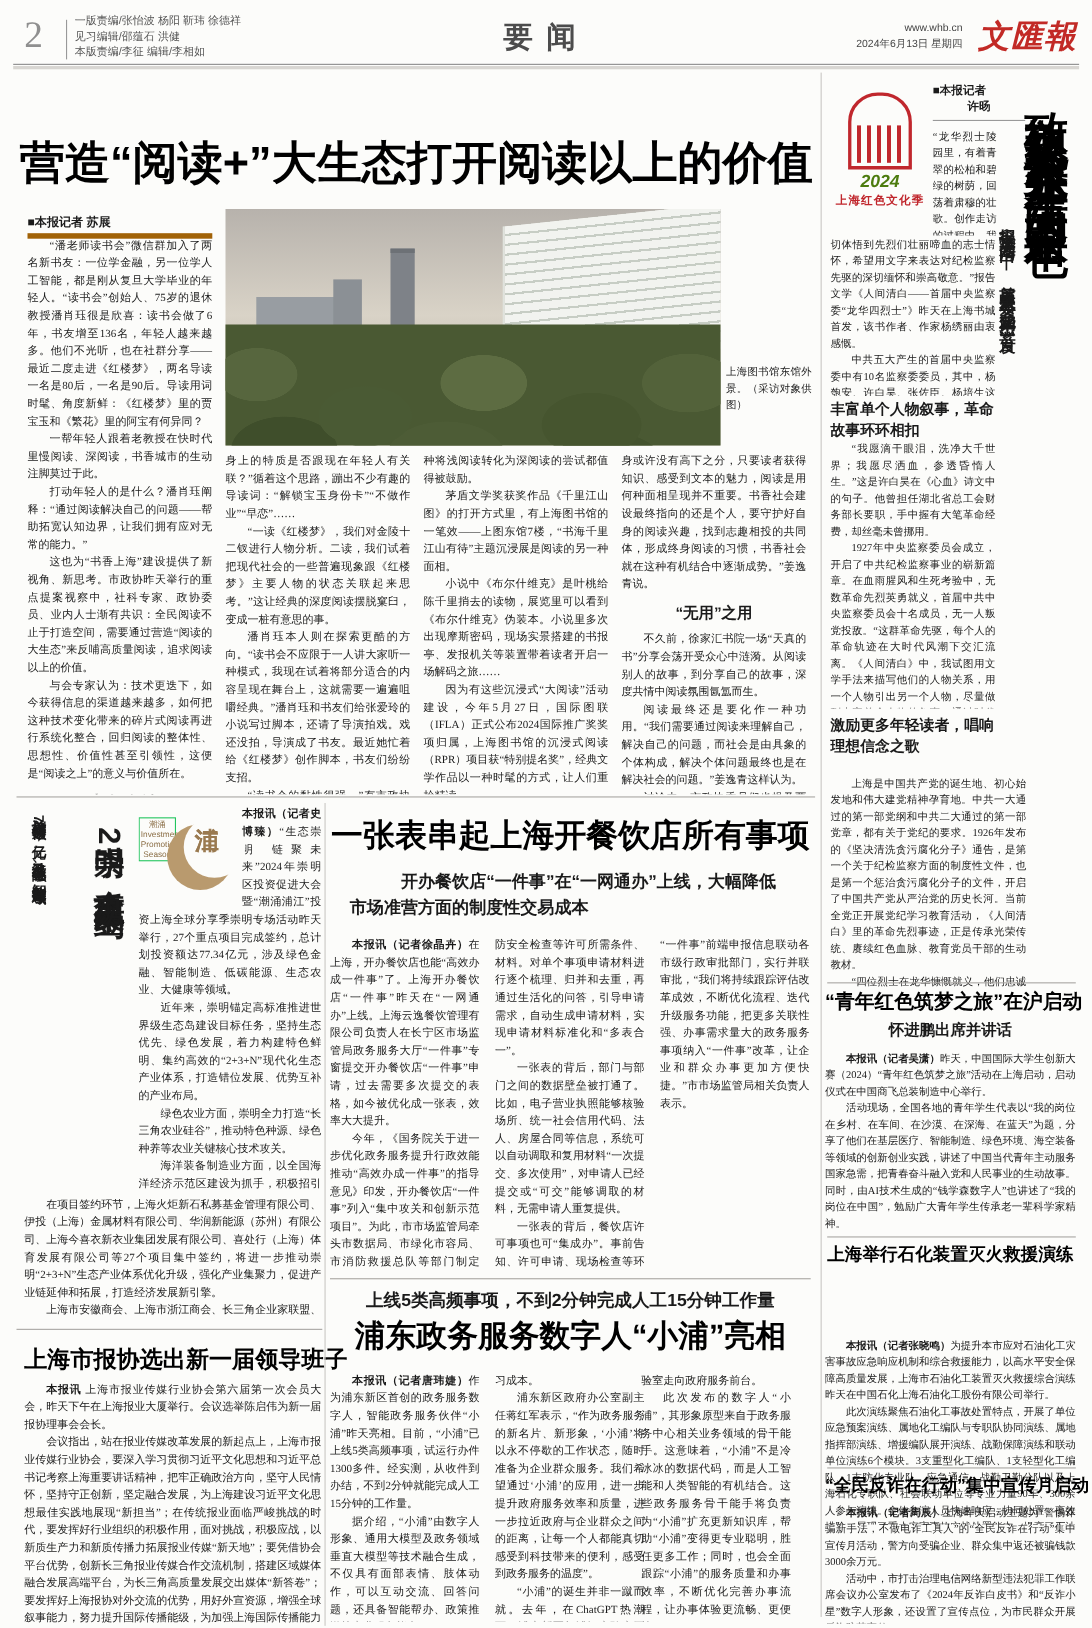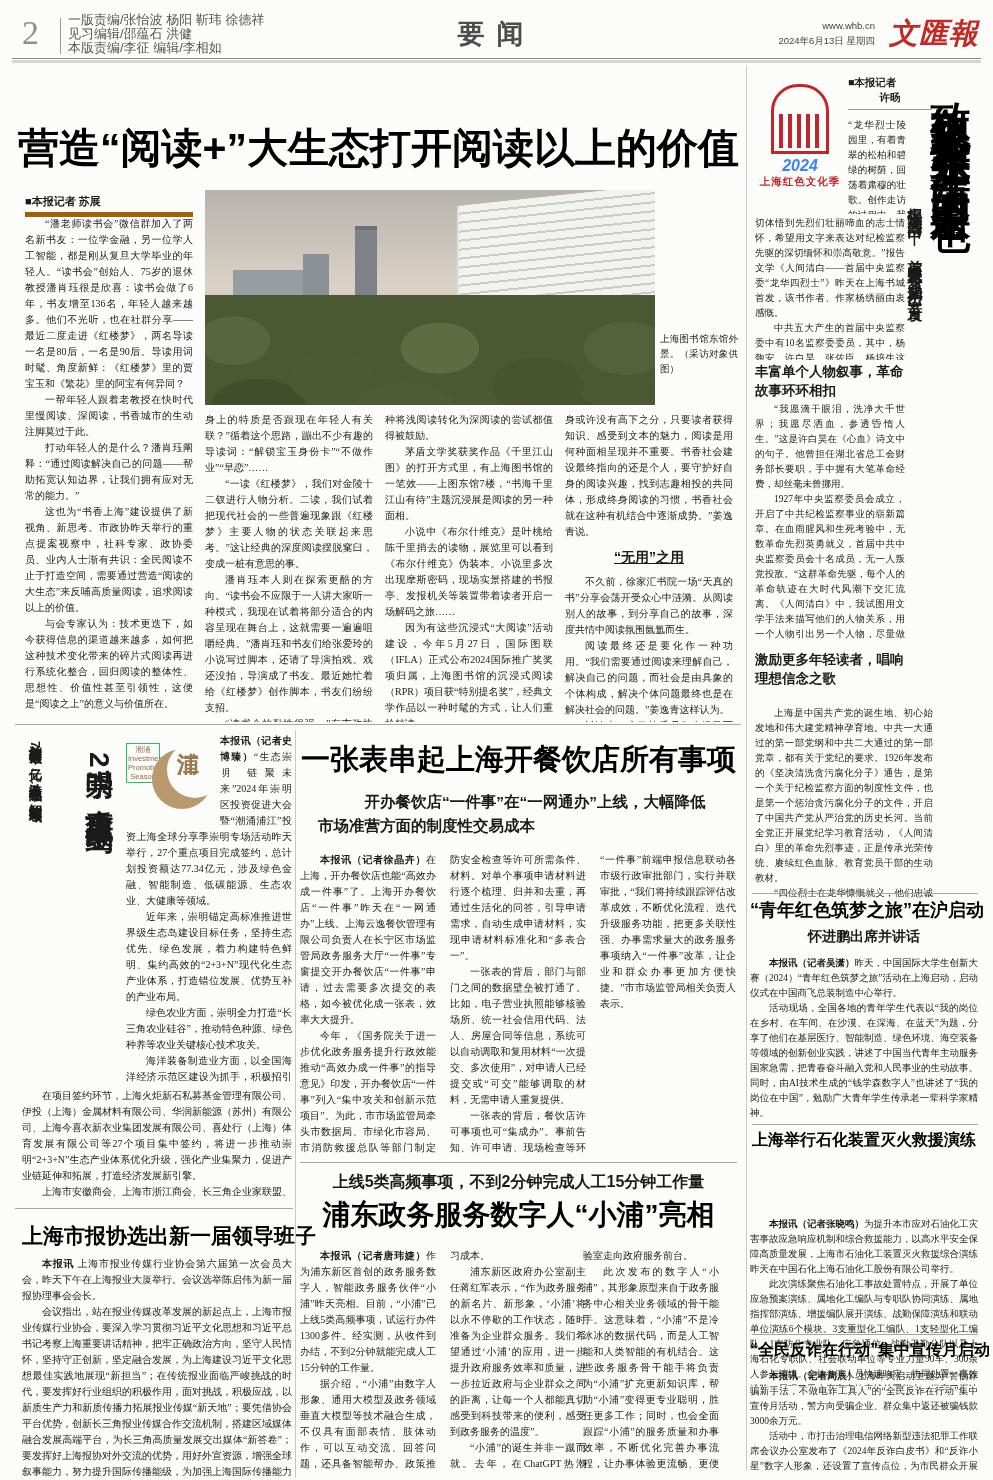--- a/index.html
+++ b/index.html
@@ -1,34 +1,34 @@
 <!DOCTYPE html>
 <html><head>
 <meta charset="utf-8">
 <style>
   html,body{margin:0;padding:0;background:#e8e6e1;}
   .page{position:relative;width:993px;height:1480px;margin:0 auto;background:#fcfcfa;
         font-family:"Liberation Serif",serif;color:#1a1a1a;overflow:hidden;}
   
   .hd-num{position:absolute;left:22px;top:14px;font-size:34px;color:#8f8f8f;}
   .hd-vline{position:absolute;left:60px;top:18px;width:1px;height:36px;background:#999;}
-  .hd-credits{position:absolute;left:68px;top:13px;font-size:13px;color:#555;line-height:14px;font-family:"Liberation Sans",sans-serif;}
+  .hd-credits{position:absolute;left:68px;top:13px;font-size:10px;color:#555;line-height:14px;font-family:"Liberation Sans",sans-serif;}
   .hd-section{position:absolute;left:0;right:0;top:16px;text-align:center;font-size:27px;font-weight:bold;color:#4c4c4c;letter-spacing:12px;}
   .hd-right{position:absolute;right:118px;top:18px;text-align:right;font-size:9.5px;color:#444;line-height:15px;font-family:"Liberation Sans",sans-serif;}
   .hd-masthead{position:absolute;right:14px;top:14px;font-size:29px;color:#c22a26;font-weight:900;font-style:italic;letter-spacing:1px;}
   .hd-rule1{position:absolute;left:12px;width:969px;top:58px;height:1px;background:#8a8a8a;}
   .hd-rule2{position:absolute;left:12px;width:969px;top:60px;height:3px;background:#d8d6d2;}
   
   .vdiv{position:absolute;width:1px;background:#c9c7c3;}
   .hdiv{position:absolute;height:1px;background:#a8a6a2;}
   .tcol{position:absolute;font-size:10px;line-height:16px;text-align:justify;overflow:hidden;}
   .tcol p{margin:0;text-indent:2em;}
   .tcol p.cont{text-indent:0;}
   .tcol b{font-family:"Liberation Sans",sans-serif;}
-  .sub{font-family:"Liberation Sans",sans-serif;font-size:14px;font-weight:bold;text-align:center;margin:9px 0;text-indent:0;text-decoration:underline;}
+  .sub{font-family:"Liberation Sans",sans-serif;font-size:14px;font-weight:bold;text-align:center;margin:9px 0;text-indent:0;}
   .vert{writing-mode:vertical-rl;text-orientation:mixed;}
   
   .lead-kicker{position:absolute;left:25px;top:88px;width:686px;height:27px;border:1px solid #4a4a4a;
     text-align:center;font-size:17px;font-weight:bold;line-height:27px;font-family:"Liberation Sans",sans-serif;color:#222;}
   .lead-headline{position:absolute;left:18px;top:121px;width:702px;text-align:center;font-size:41px;font-weight:900;
     font-family:"Liberation Sans",sans-serif;color:#000;white-space:nowrap;letter-spacing:0;}
   .lead-byline{position:absolute;left:25px;top:194px;width:168px;border-bottom:5px solid #a16207;padding-bottom:3px;
     font-size:11px;font-weight:bold;font-family:"Liberation Sans",sans-serif;}
   .photo{position:absolute;left:205px;top:190px;width:450px;height:215px;overflow:hidden;
     background:linear-gradient(180deg,#b7b2ac,#d9d3c7 45%,#cfc9bd 55%);}
@@ -53,21 +53,21 @@
     font-family:"Liberation Sans",sans-serif;letter-spacing:7px;color:#000;overflow:hidden;}
   .mem-vsub{position:absolute;left:892px;top:196px;height:442px;width:32px;font-size:15px;font-weight:bold;
     font-family:"Liberation Sans",sans-serif;letter-spacing:2px;overflow:hidden;}
   .mem-byline{position:absolute;left:848px;top:75px;width:84px;font-size:10.5px;font-weight:bold;
     font-family:"Liberation Sans",sans-serif;border-bottom:1px solid #999;padding-bottom:4px;line-height:15px;}
   .mem-byline .nm{display:block;text-align:center;}
   .red-logo{position:absolute;left:757px;top:84px;width:86px;height:128px;text-align:center;}
   .arch{width:52px;height:64px;margin:0 auto;border:3px solid #c0272d;border-radius:27px 27px 0 0;position:relative;overflow:hidden;}
   .arch-bars{position:absolute;left:5px;right:5px;bottom:3px;height:34px;
     background:repeating-linear-gradient(90deg,#c0272d 0 4px,transparent 4px 9px);}
-  .rl-year{color:#3b82f6;font-weight:900;font-size:16px;font-style:italic;font-family:"Liberation Sans",sans-serif;margin-top:3px;}
+  .rl-year{color:#4d7c0f;font-weight:900;font-size:16px;font-style:italic;font-family:"Liberation Sans",sans-serif;margin-top:3px;}
   .rl-label{color:#c0272d;font-weight:bold;font-size:10.5px;font-family:"Liberation Sans",sans-serif;letter-spacing:1px;}
   .mem-sub{position:absolute;font-family:"Liberation Sans",sans-serif;font-size:13.5px;font-weight:bold;line-height:19px;}
   
   .cm-kicker{position:absolute;left:22px;top:734px;height:358px;width:22px;font-size:13px;font-weight:bold;
     font-family:"Liberation Sans",sans-serif;letter-spacing:1px;overflow:hidden;}
   .cm-vhead{position:absolute;left:50px;top:748px;height:382px;width:68px;font-size:28px;font-weight:900;
     font-family:"Liberation Sans",sans-serif;letter-spacing:2px;overflow:hidden;}
   .pj-logo{float:left;width:86px;height:90px;margin:2px 8px 2px 0;position:relative;}
   .pj-tag{position:absolute;left:0;top:8px;width:30px;font-size:7.5px;color:#8a6d45;border:1px solid #22c55e;
     padding:1px;text-align:center;font-family:"Liberation Sans",sans-serif;line-height:9px;}

